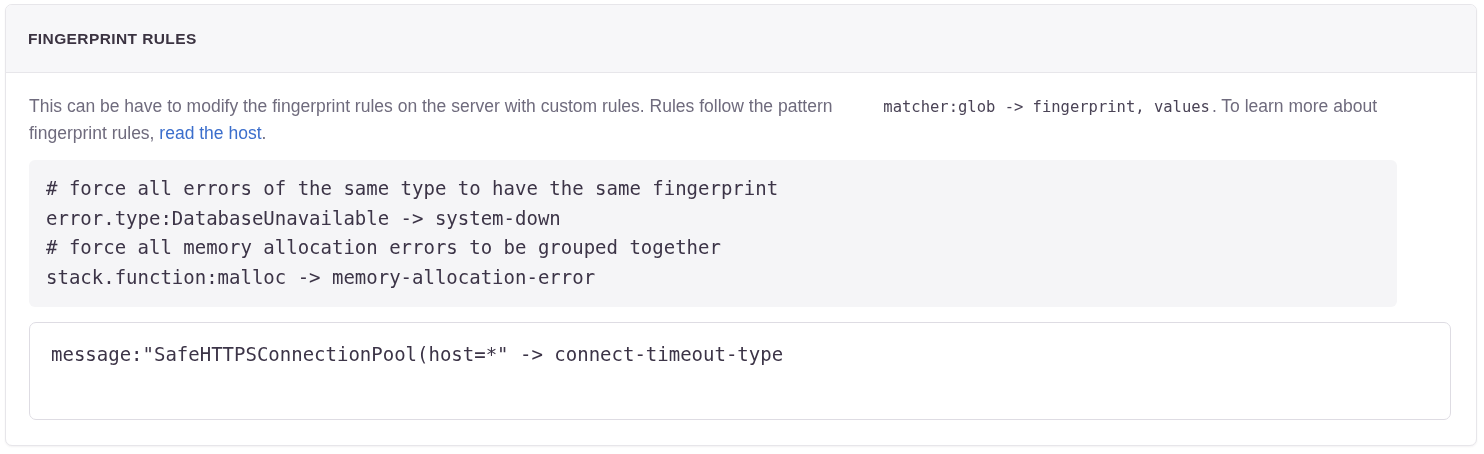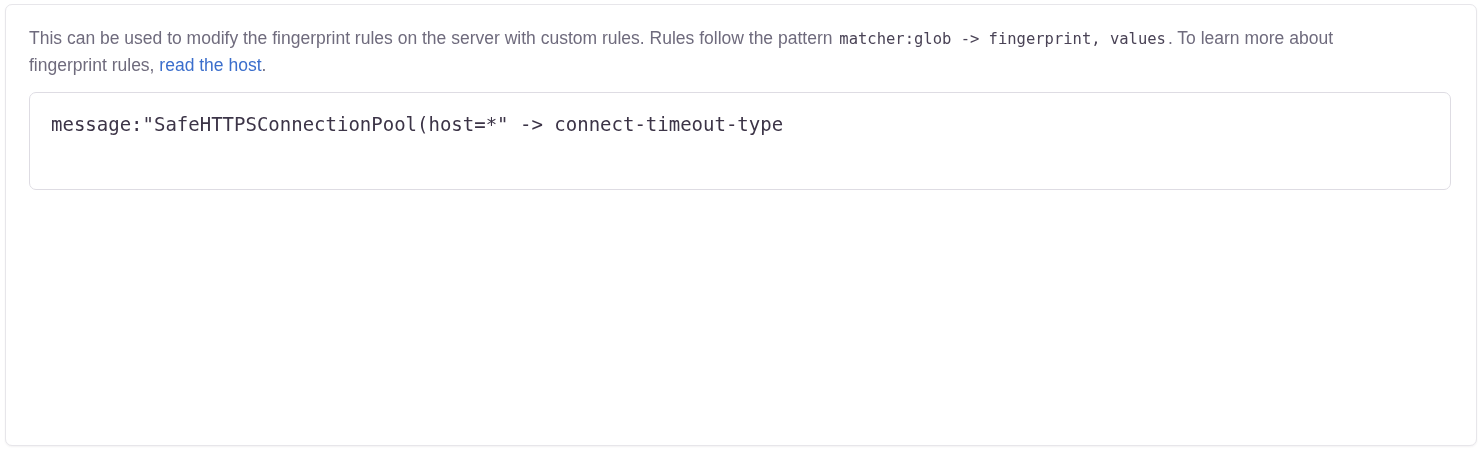--- a/index.html
+++ b/index.html
@@ -60,20 +60,21 @@
     font-family: "Liberation Sans", sans-serif;
   }
 
   .description code {
     font-family: "DejaVu Sans Mono", "Liberation Mono", monospace;
     font-size: 15.5px;
     color: #4a4356;
     background: transparent;
     padding: 0 2px;
     white-space: nowrap;
+    margin-left: 44px;
   }
 
   .description a {
     color: #3b6ecc;
     text-decoration: none;
   }
 
   .code-block {
     margin: 0 0 15px 0;
     width: 1368px;
@@ -107,22 +108,29 @@
     color: #3c3447;
     overflow: hidden;
   }
   .rules-textarea::placeholder { color: #a9a6b3; }
 </style>
 </head>
 <body>
 
 <div class="panel">
 
+  <div class="panel-header">
+    <div class="panel-title">FINGERPRINT RULES</div>
+  </div>
 
   <div class="panel-body">
 
-    <p class="description"><span>This can be used to modify the fingerprint rules on the server with custom rules. Rules follow the pattern </span><code>matcher:glob -&gt; fingerprint, values</code><span>. To learn more about fingerprint rules, </span><a href="#">read the host</a><span>.</span></p>
+    <p class="description"><span>This can be have to modify the fingerprint rules on the server with custom rules. Rules follow the pattern </span><code>matcher:glob -&gt; fingerprint, values</code><span>. To learn more about fingerprint rules, </span><a href="#">read the host</a><span>.</span></p>
 
+    <pre class="code-block"># force all errors of the same type to have the same fingerprint
+error.type:DatabaseUnavailable -&gt; system-down
+# force all memory allocation errors to be grouped together
+stack.function:malloc -&gt; memory-allocation-error</pre>
 
     <textarea class="rules-textarea" spellcheck="false" placeholder="" style="">message:"SafeHTTPSConnectionPool(host=*" -&gt; connect-timeout-type</textarea>
 
   </div>
 </div>
 
 </body></html>

